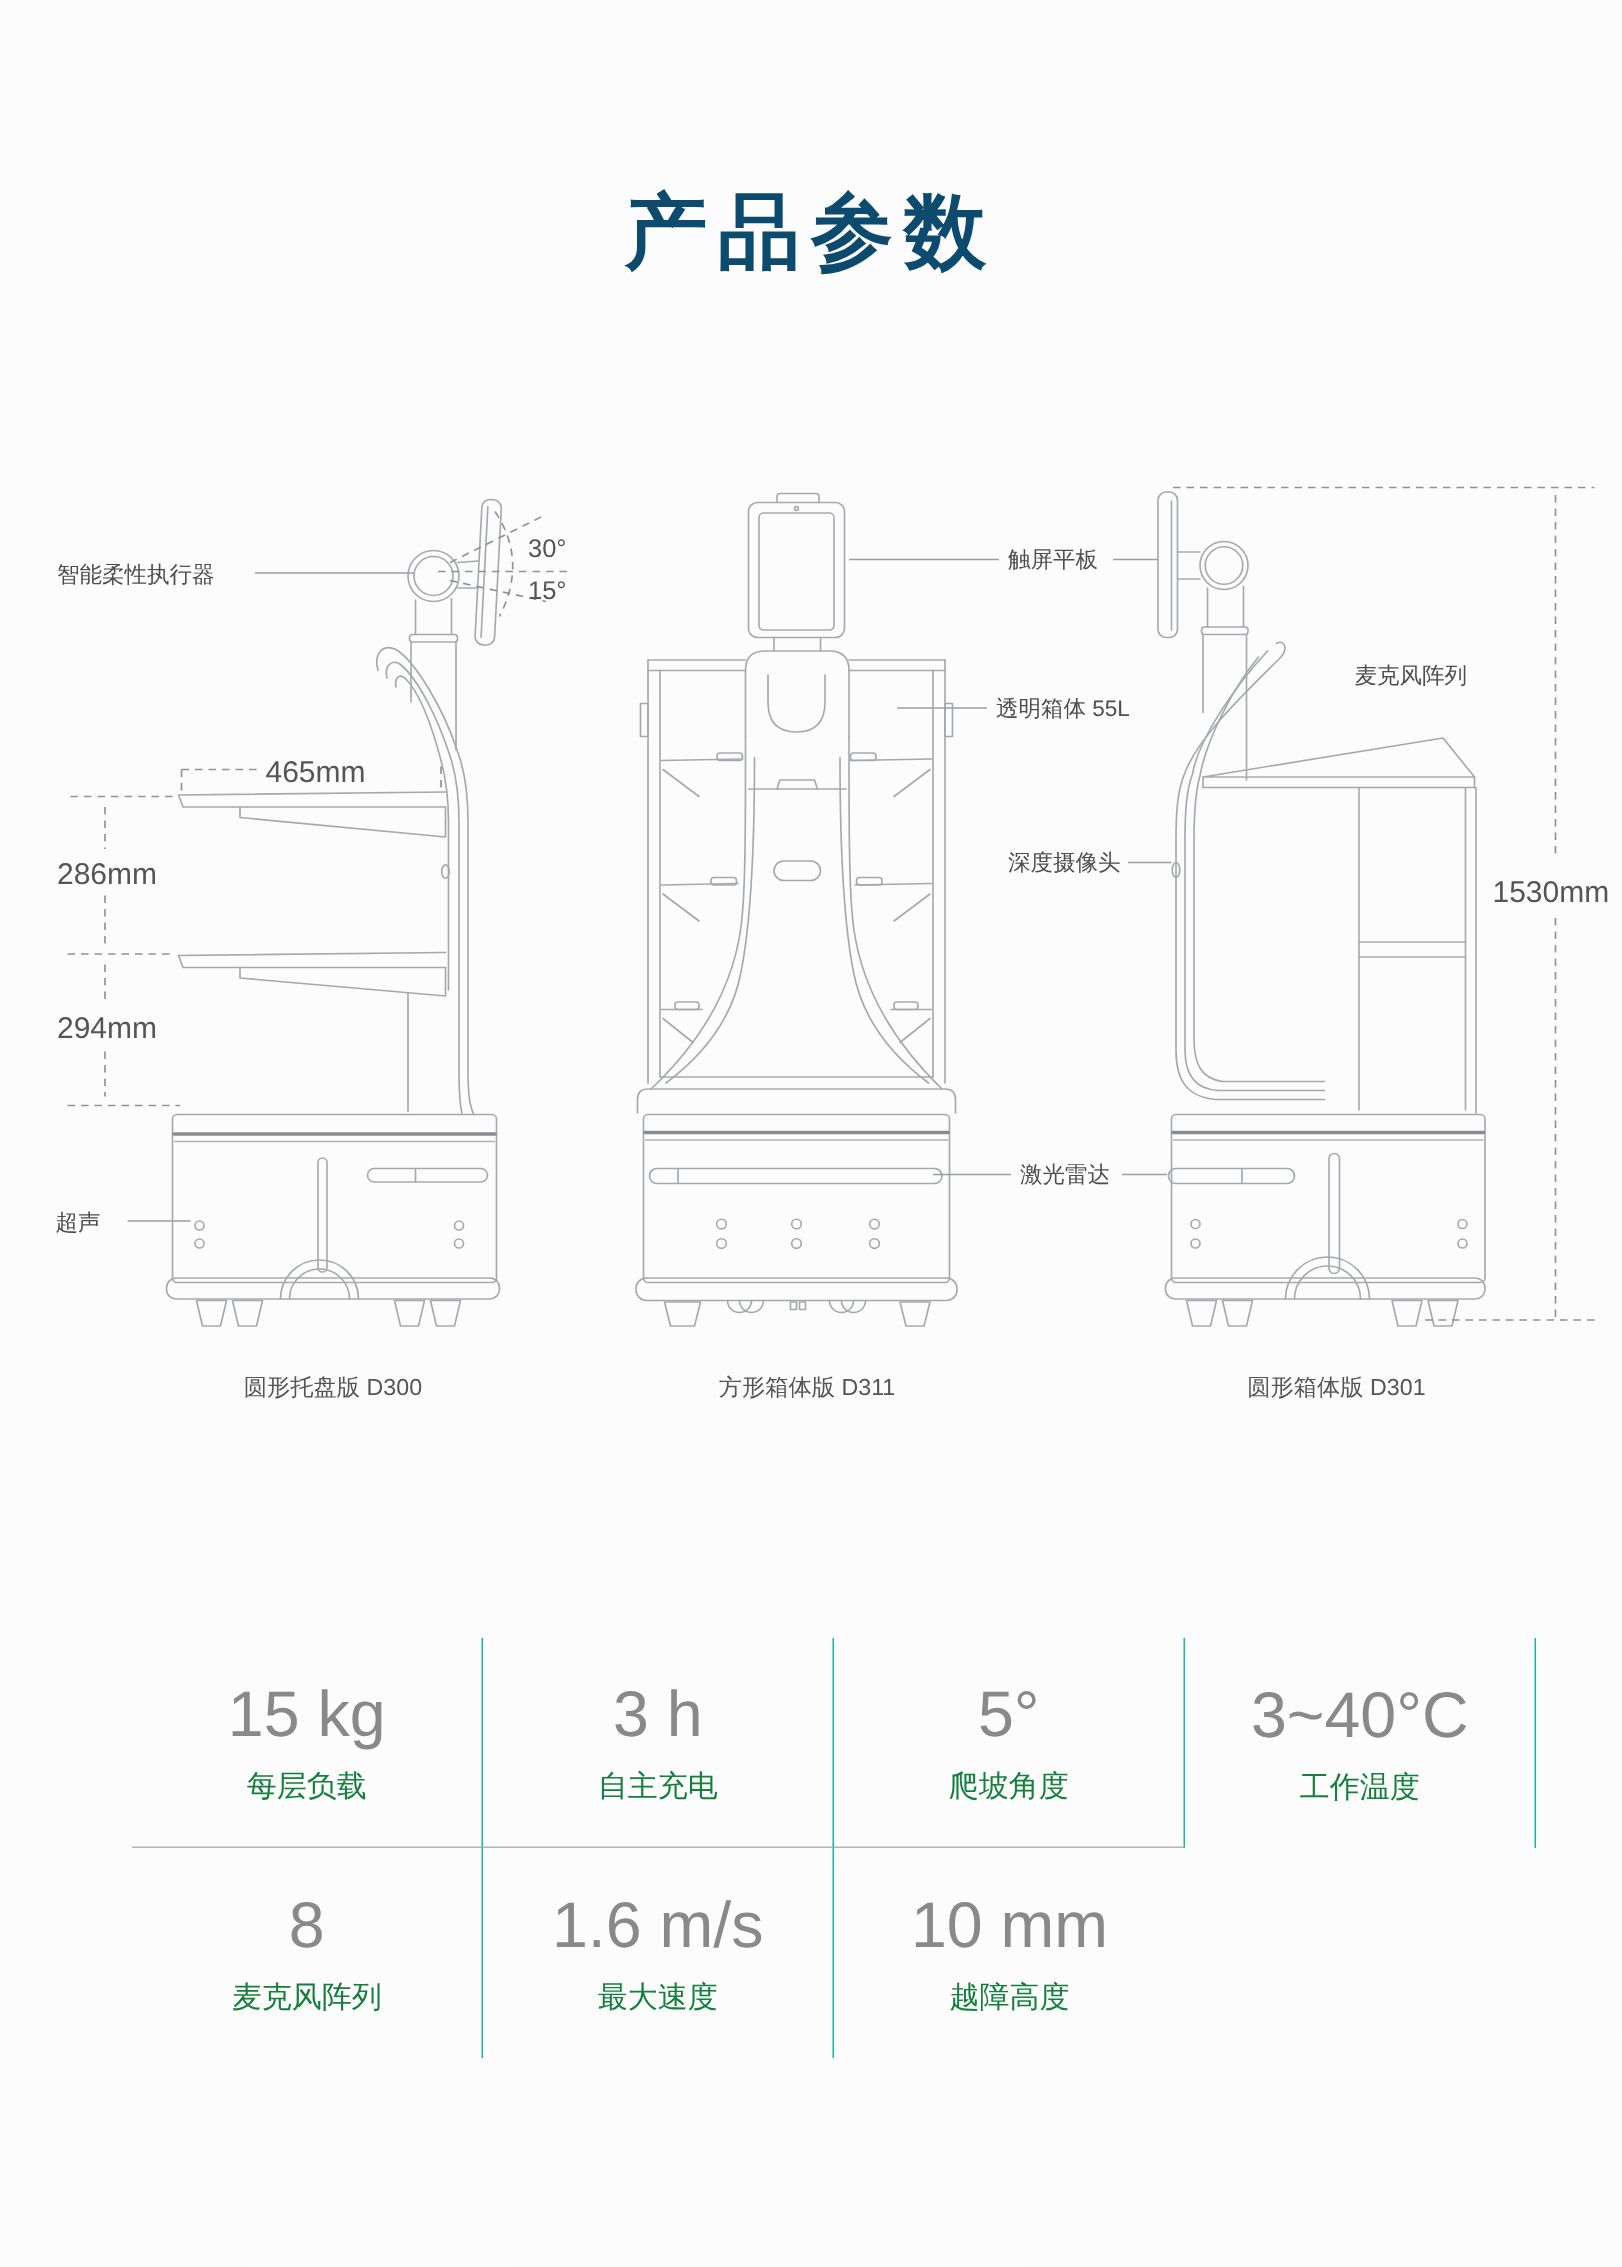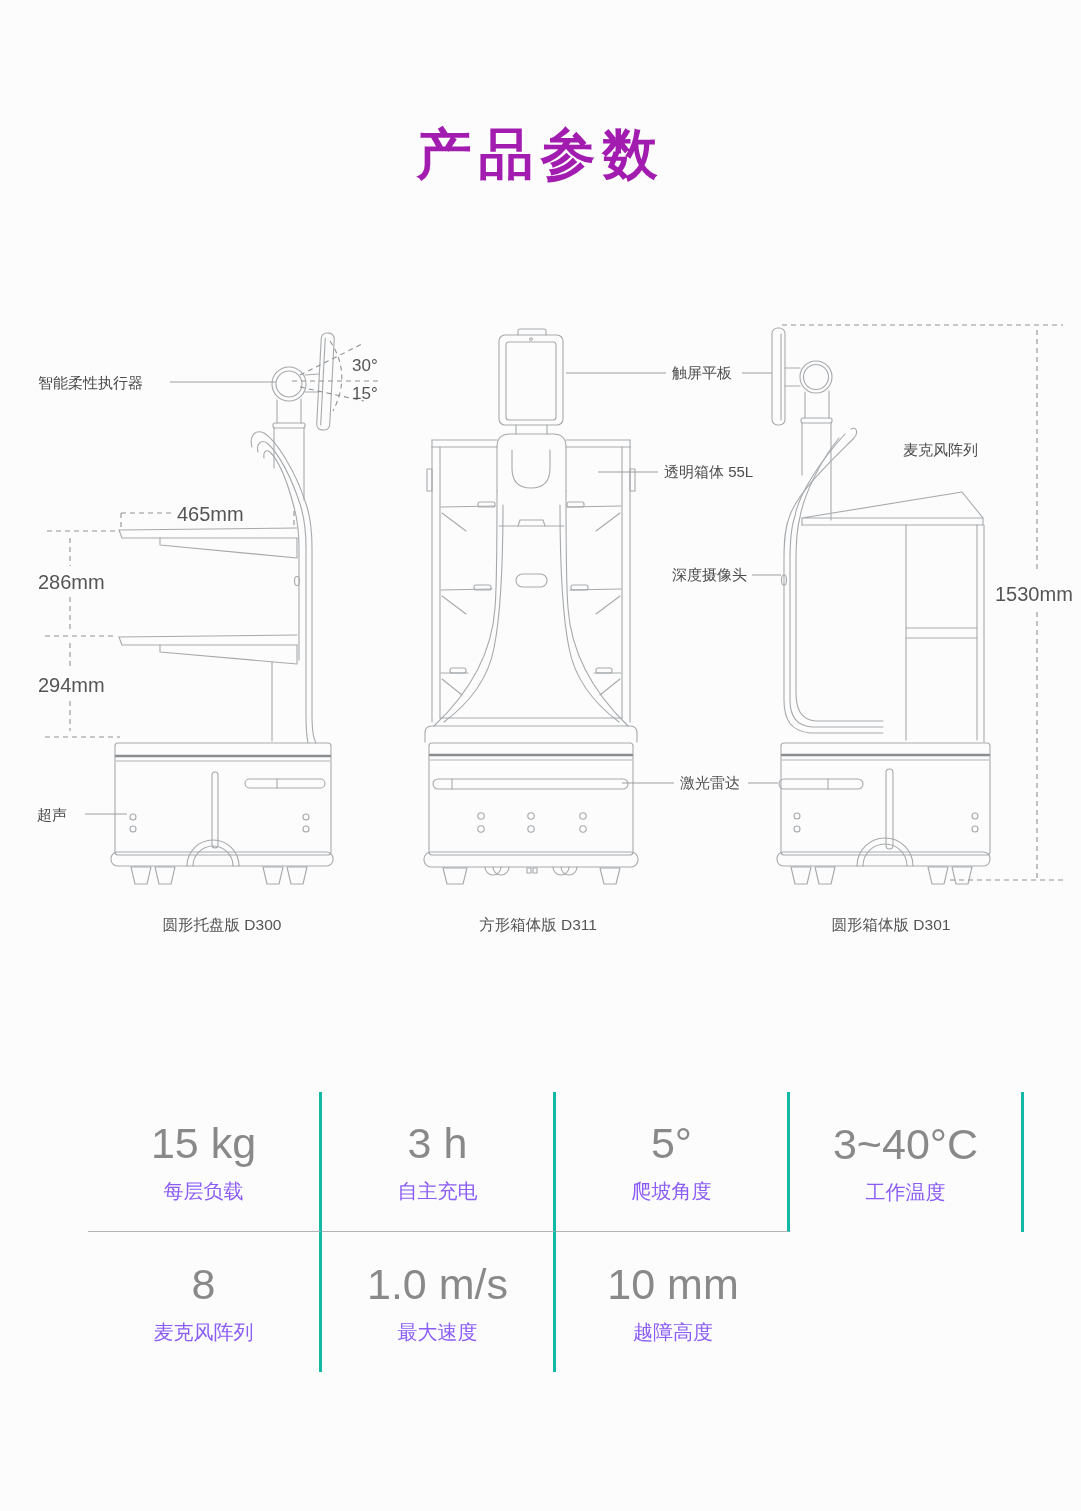--- a/index.html
+++ b/index.html
@@ -1,38 +1,38 @@
 <!DOCTYPE html>
 <html><head>
 <meta charset="utf-8">
 <style>
   html,body{margin:0;padding:0;background:#ffffff;}
   .page{position:relative;width:1081px;height:1511px;background:#fcfcfc;overflow:hidden;
         font-family:"Liberation Sans","DejaVu Sans",sans-serif;}
   .title{position:absolute;top:118px;left:0;width:1081px;text-align:center;
-         font-size:55px;font-weight:700;color:#a21caf;letter-spacing:7px;margin:0;}
+         font-size:55px;font-weight:700;color:#0c4a6e;letter-spacing:7px;margin:0;}
   .diagram-wrap{position:absolute;top:300px;left:0;width:969px;height:660px;}
   svg{display:block;}
   .draw{stroke:#a6a9ac;fill:none;stroke-width:1.1;stroke-linecap:round;stroke-linejoin:round;}
   .band{stroke:#8a8d90;stroke-width:2.4;fill:none;stroke-linecap:round;}
   .thin{stroke:#b0b3b6;stroke-width:1;fill:none;}
   .dash{stroke:#8f9295;stroke-width:1.1;stroke-dasharray:5 4;fill:none;stroke-linecap:butt;}
   .lead{stroke:#9b9ea1;stroke-width:1;fill:none;}
   .lbl{font-family:"Liberation Sans","DejaVu Sans",sans-serif;font-size:15px;fill:#4d4d4d;stroke:none;}
   .dim{font-family:"Liberation Sans","DejaVu Sans",sans-serif;font-size:20px;fill:#555;stroke:none;}
   .ang{font-family:"Liberation Sans","DejaVu Sans",sans-serif;font-size:17px;fill:#555;stroke:none;}
   .cap{font-family:"Liberation Sans","DejaVu Sans",sans-serif;font-size:15.5px;fill:#555;stroke:none;text-anchor:middle;}
   
   .specs{position:absolute;left:88px;top:1092px;width:936px;
          display:grid;grid-template-columns:repeat(4,1fr);grid-template-rows:140px 140px;}
   .cell{display:flex;flex-direction:column;align-items:center;justify-content:center;gap:16px;}
-  .cell.br{border-right:3px solid #14b8a6;}
+  .cell.br{border-right:1px solid #14b8a6;}
   .cell.bb{border-bottom:1px solid #b3b3b3;}
   .cell .value{font-size:43px;color:#898989;line-height:1;}
-  .cell .label{font-size:20px;color:#8b5cf6;line-height:1;}
+  .cell .label{font-size:20px;color:#15803d;line-height:1;}
 </style>
 </head>
 <body>
 
 <div class="page">
 
   <h1 class="title">产品参数</h1>
 
   <div class="diagram-wrap">
     <svg width="1081" height="660" viewBox="0 300 1081 660">
@@ -326,21 +326,21 @@
     </div>
     <div class="cell br">
       <div class="value">3~40°C</div>
       <div class="label">工作温度</div>
     </div>
     <div class="cell br">
       <div class="value">8</div>
       <div class="label">麦克风阵列</div>
     </div>
     <div class="cell br">
-      <div class="value">1.0 m/s</div>
+      <div class="value">1.6 m/s</div>
       <div class="label">最大速度</div>
     </div>
     <div class="cell">
       <div class="value">10 mm</div>
       <div class="label">越障高度</div>
     </div>
   </div>
 
 </div>
 

